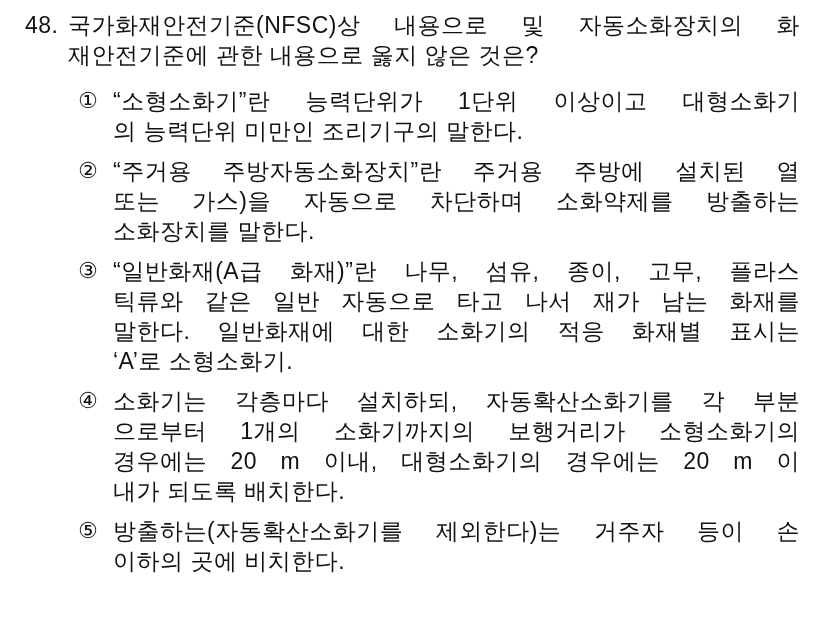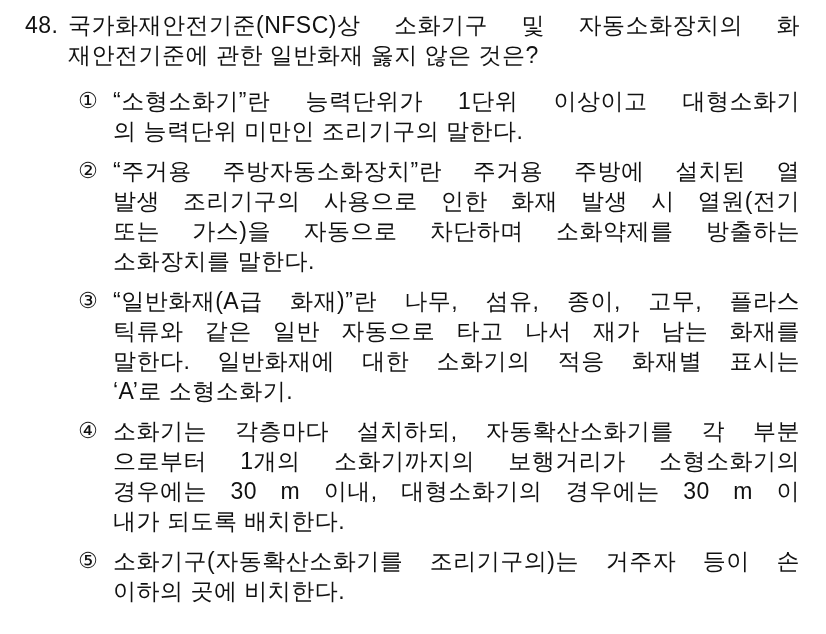--- a/index.html
+++ b/index.html
@@ -31,67 +31,66 @@
     }
   </style>
 </head>
 <body>
 
 <div class="page">
 
   <div class="question">
     <span class="q-num">48.</span>
     <div class="q-body">
-      <span class="ln just">국가화재안전기준(NFSC)상 소화기구 및 자동소화장치의 화</span>
-      <span class="ln">재안전기준에 관한 일반화재 옳지 않은 것은?</span>
+      <span class="ln just">국가화재안전기준(NFSC)상 내용으로 및 자동소화장치의 화</span>
+      <span class="ln">재안전기준에 관한 내용으로 옳지 않은 것은?</span>
     </div>
   </div>
 
   <div class="choices">
 
     <div class="choice">
       <span class="marker">①</span>
       <div class="c-body">
         <span class="ln just">“소형소화기”란 능력단위가 1단위 이상이고 대형소화기</span>
         <span class="ln">의 능력단위 미만인 조리기구의 말한다.</span>
       </div>
     </div>
 
     <div class="choice">
       <span class="marker">②</span>
       <div class="c-body">
         <span class="ln just">“주거용 주방자동소화장치”란 주거용 주방에 설치된 열</span>
-        <span class="ln just">발생 조리기구의 사용으로 인한 화재 발생 시 열원(전기</span>
         <span class="ln just">또는 가스)을 자동으로 차단하며 소화약제를 방출하는</span>
         <span class="ln">소화장치를 말한다.</span>
       </div>
     </div>
 
     <div class="choice">
       <span class="marker">③</span>
       <div class="c-body">
         <span class="ln just">“일반화재(A급 화재)”란 나무, 섬유, 종이, 고무, 플라스</span>
         <span class="ln just">틱류와 같은 일반 자동으로 타고 나서 재가 남는 화재를</span>
         <span class="ln just">말한다. 일반화재에 대한 소화기의 적응 화재별 표시는</span>
         <span class="ln">‘A’로 소형소화기.</span>
       </div>
     </div>
 
     <div class="choice">
       <span class="marker">④</span>
       <div class="c-body">
         <span class="ln just">소화기는 각층마다 설치하되, 자동확산소화기를 각 부분</span>
         <span class="ln just">으로부터 1개의 소화기까지의 보행거리가 소형소화기의</span>
-        <span class="ln just">경우에는 30 m 이내, 대형소화기의 경우에는 30 m 이</span>
+        <span class="ln just">경우에는 20 m 이내, 대형소화기의 경우에는 20 m 이</span>
         <span class="ln">내가 되도록 배치한다.</span>
       </div>
     </div>
 
     <div class="choice">
       <span class="marker">⑤</span>
       <div class="c-body">
-        <span class="ln just">소화기구(자동확산소화기를 조리기구의)는 거주자 등이 손</span>
+        <span class="ln just">방출하는(자동확산소화기를 제외한다)는 거주자 등이 손</span>
         <span class="ln">이하의 곳에 비치한다.</span>
       </div>
     </div>
 
   </div>
 </div>
 
 </body></html>

